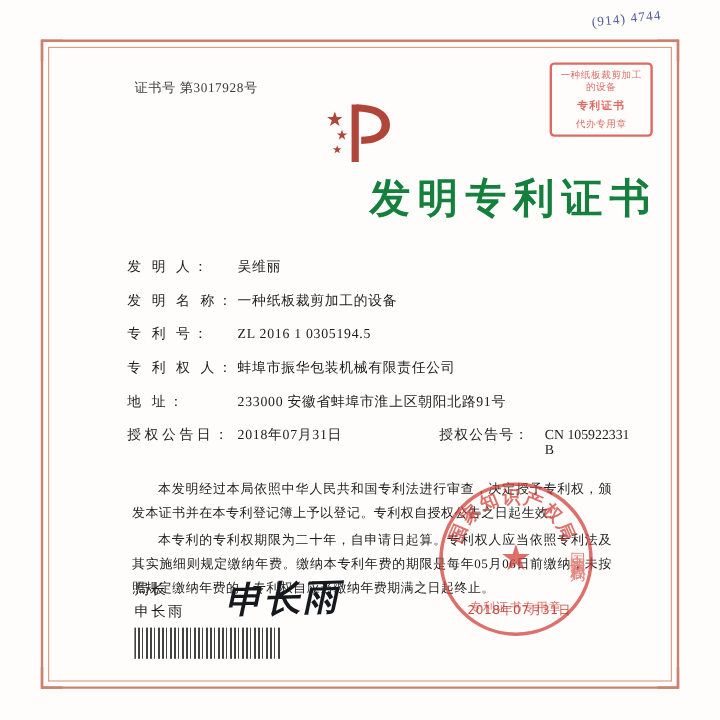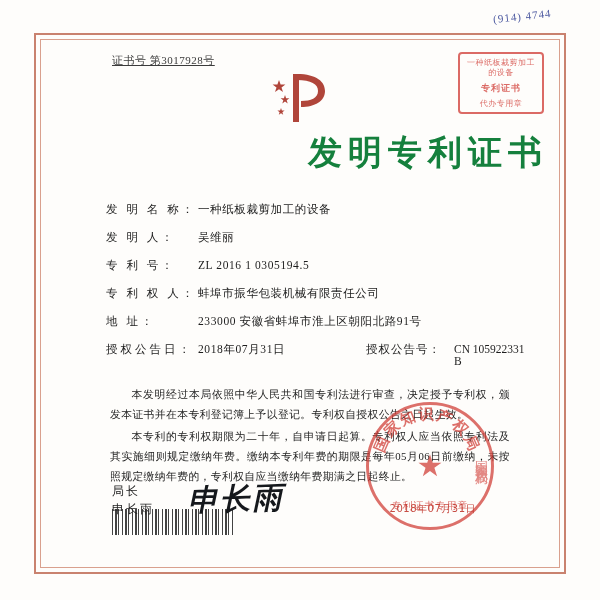--- a/index.html
+++ b/index.html
@@ -62,24 +62,23 @@
   .content {
     position: absolute;
     left: 52px;
     top: 52px;
     right: 52px;
     bottom: 40px;
   }
   .cert-no {
     font-size: 11px;
     color: #3b3b3b;
-    margin-top: 1px;
+    margin-top: 14px;
     margin-left: 60px;
     letter-spacing: 0.5px;
-    text-decoration: underline;
   }
   .logo-wrap {
     text-align: center;
     margin-top: 2px;
     height: 58px;
     position: relative;
   }
   .logo {
     display: inline-block;
     position: relative;
@@ -285,26 +284,26 @@
           <polygon points="22,25 23.1,28.2 26.4,28.2 23.7,30.2 24.7,33.4 22,31.4 19.3,33.4 20.3,30.2 17.6,28.2 20.9,28.2" fill="#b0453a"></polygon>
           <polygon points="18,38 18.9,40.6 21.6,40.6 19.4,42.2 20.2,44.8 18,43.2 15.8,44.8 16.6,42.2 14.4,40.6 17.1,40.6" fill="#b0453a"></polygon>
         </svg>
       </div>
     </div>
 
     <div class="title">发明专利证书</div>
 
     <div class="fields">
       <div class="field-row">
+        <div class="field-label">发 明 人：</div>
+        <div class="field-value">吴维丽</div>
+      </div>
+      <div class="field-row">
         <div class="field-label">发 明 名 称：</div>
         <div class="field-value">一种纸板裁剪加工的设备</div>
-      </div>
-      <div class="field-row">
-        <div class="field-label">发 明 人：</div>
-        <div class="field-value">吴维丽</div>
       </div>
       <div class="field-row">
         <div class="field-label">专 利 号：</div>
         <div class="field-value">ZL 2016 1 0305194.5</div>
       </div>
       <div class="field-row">
         <div class="field-label">专 利 权 人：</div>
         <div class="field-value">蚌埠市振华包装机械有限责任公司</div>
       </div>
       <div class="field-row">

